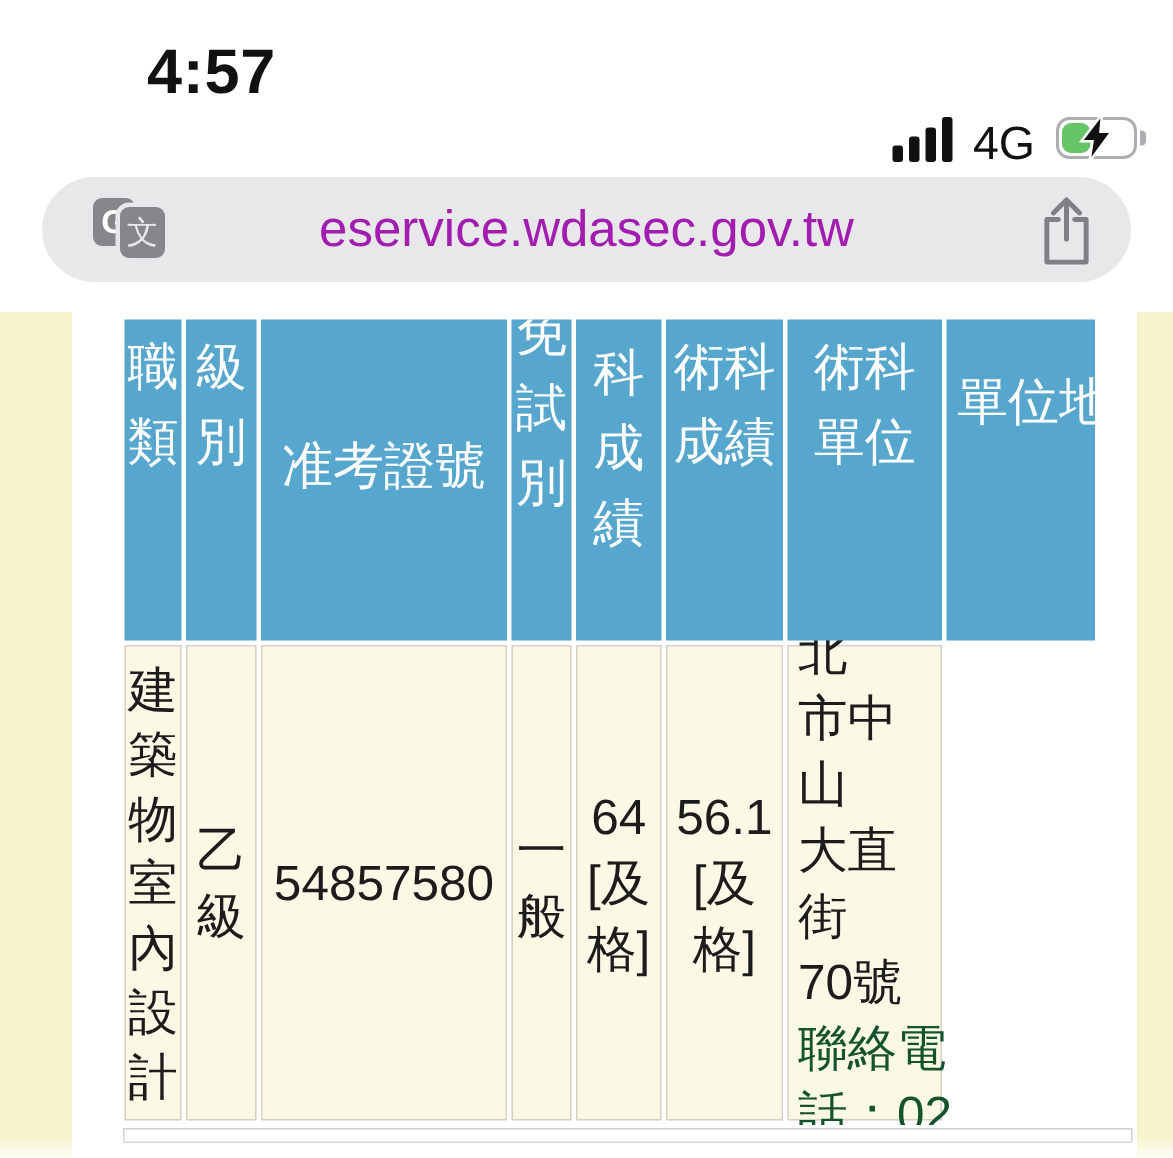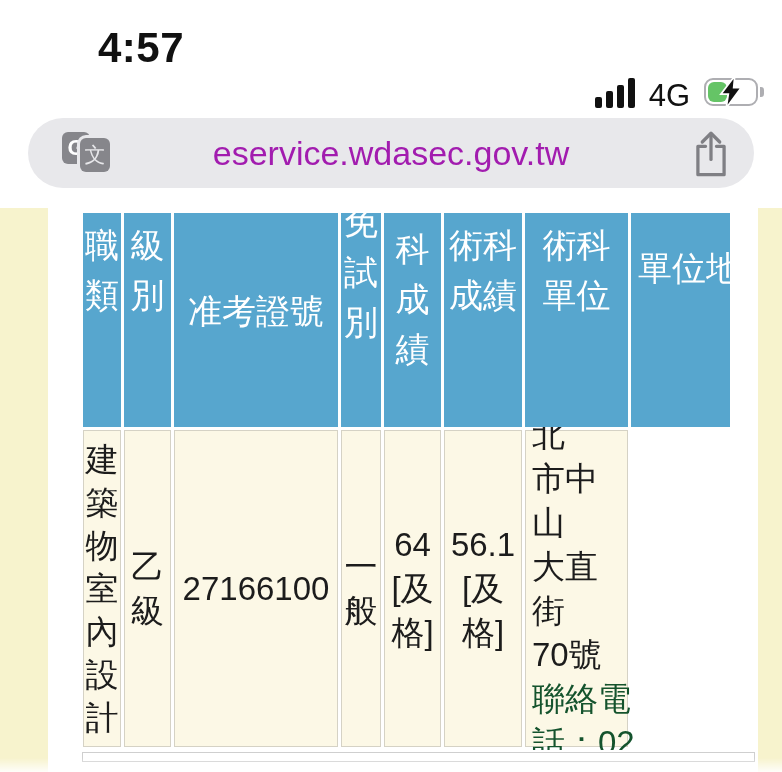--- a/index.html
+++ b/index.html
@@ -139,21 +139,21 @@
 
           <div class="dcell tight">建
 築
 物
 室
 內
 設
 計</div>
           <div class="dcell">乙
 級</div>
-          <div class="dcell">27166100</div>
+          <div class="dcell">54857580</div>
           <div class="dcell">一
 般</div>
           <div class="dcell">64
 [及
 格]</div>
           <div class="dcell">56.1
 [及
 格]</div>
           <div class="dcell addr">
             <span>104台北

